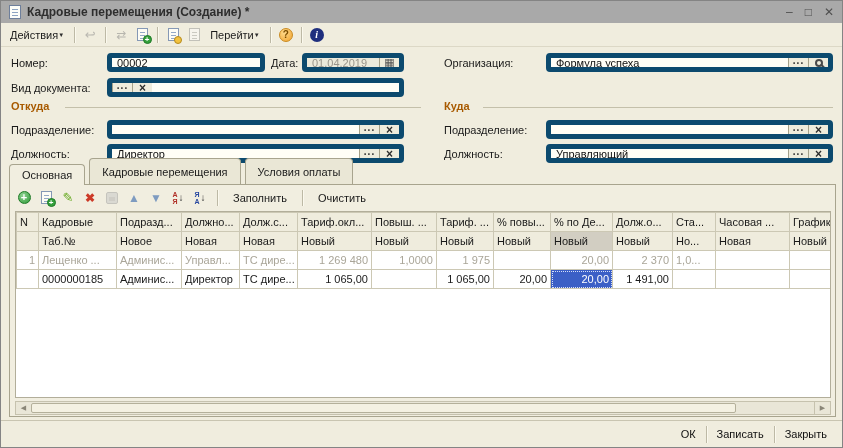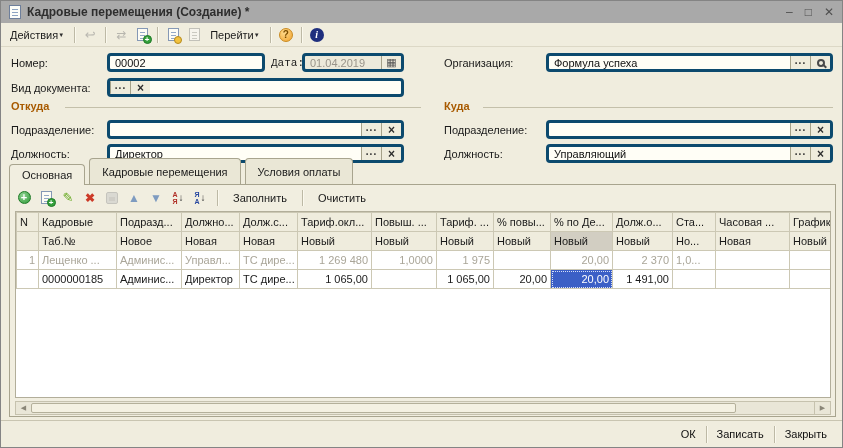--- a/index.html
+++ b/index.html
@@ -38,21 +38,21 @@
   .bcoin { position:absolute; right:-4px; bottom:-4px; width:8px; height:8px; border-radius:50%;
            background:#f2c23e; border:1px solid #b58a1e; }
   .circle { width:14px; height:14px; border-radius:50%; display:flex; align-items:center;
             justify-content:center; font-weight:bold; flex:none; }
   .help-c { background:radial-gradient(circle at 35% 30%, #ffd98a, #f0a32e); color:#7a4c00; font-size:10px; border:1px solid #c98a20; }
   .info-c { background:#1f2f7e; color:#fff; font-size:10px; font-family:"Liberation Serif",serif; font-style:italic; }
 
   
   .lbl { position:absolute; color:#1a1a1a; white-space:nowrap; }
   .field { position:absolute; display:flex; align-items:stretch; background:#fffef6;
-           border:3px solid #0c4a6e; border-radius:4px; height:19px; overflow:hidden; }
+           border:5px solid #0c4a6e; border-radius:4px; height:19px; overflow:hidden; }
   .field input { flex:1; min-width:0; border:none; background:transparent; outline:none;
                  font:11px "Liberation Sans",sans-serif; padding:0 5px; color:#101010; }
   .field.disabled { background:#eceadb; }
   .field.disabled input { color:#98948a; }
   .fb { width:20px; display:flex; align-items:center; justify-content:center; flex:none;
         border-left:1px solid #a5a189; background:#efecdc; cursor:pointer; color:#2e2e2e; }
   .fb.dots { font-weight:bold; letter-spacing:1px; font-size:10px; padding-bottom:4px; }
   .fb.clr { font-weight:bold; font-size:12px; }
   .fb.cal { font-size:11px; color:#555; }
   .mag { position:relative; width:8px; height:8px; border:2px solid #4a4a4a; border-radius:50%; }
@@ -177,21 +177,21 @@
     <span class="sep"></span>
     <span class="icon16">
       <span class="circle info-c">i</span>
     </span>
   </div>
 
   <span class="lbl" style="left:10px; top:56px;">Номер:</span>
   <span class="field" style="left:106px; top:52px; width:158px;">
     <input value="00002" style="">
   </span>
-  <span class="lbl" style="left:270px; top:56px;font-family:Liberation Mono, monospace;">Дата:</span>
+  <span class="lbl" style="left:270px; top:56px;">Дата:</span>
   <span class="field disabled" style="left:301px; top:52px; width:102px;">
     <input disabled="" value="01.04.2019" style="">
     <span class="fb cal">
       <span>▦</span>
     </span>
   </span>
   <span class="lbl" style="left:443px; top:56px;">Организация:</span>
   <span class="field" style="left:545px; top:52px; width:287px;">
     <input value="Формула успеха" style="">
     <span class="fb dots">...</span>

